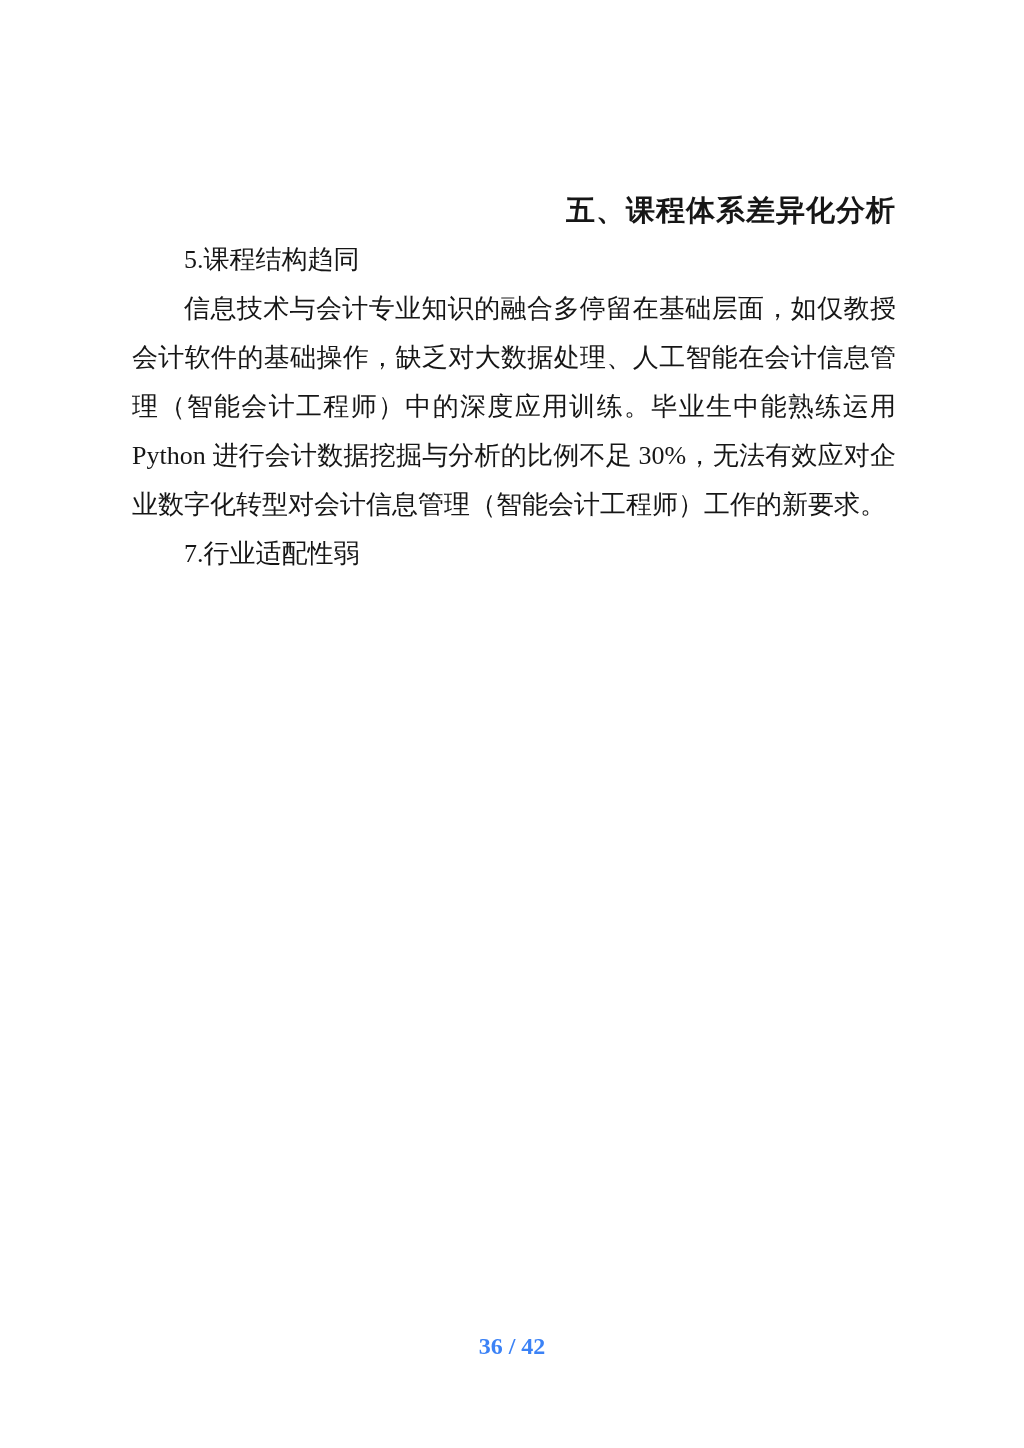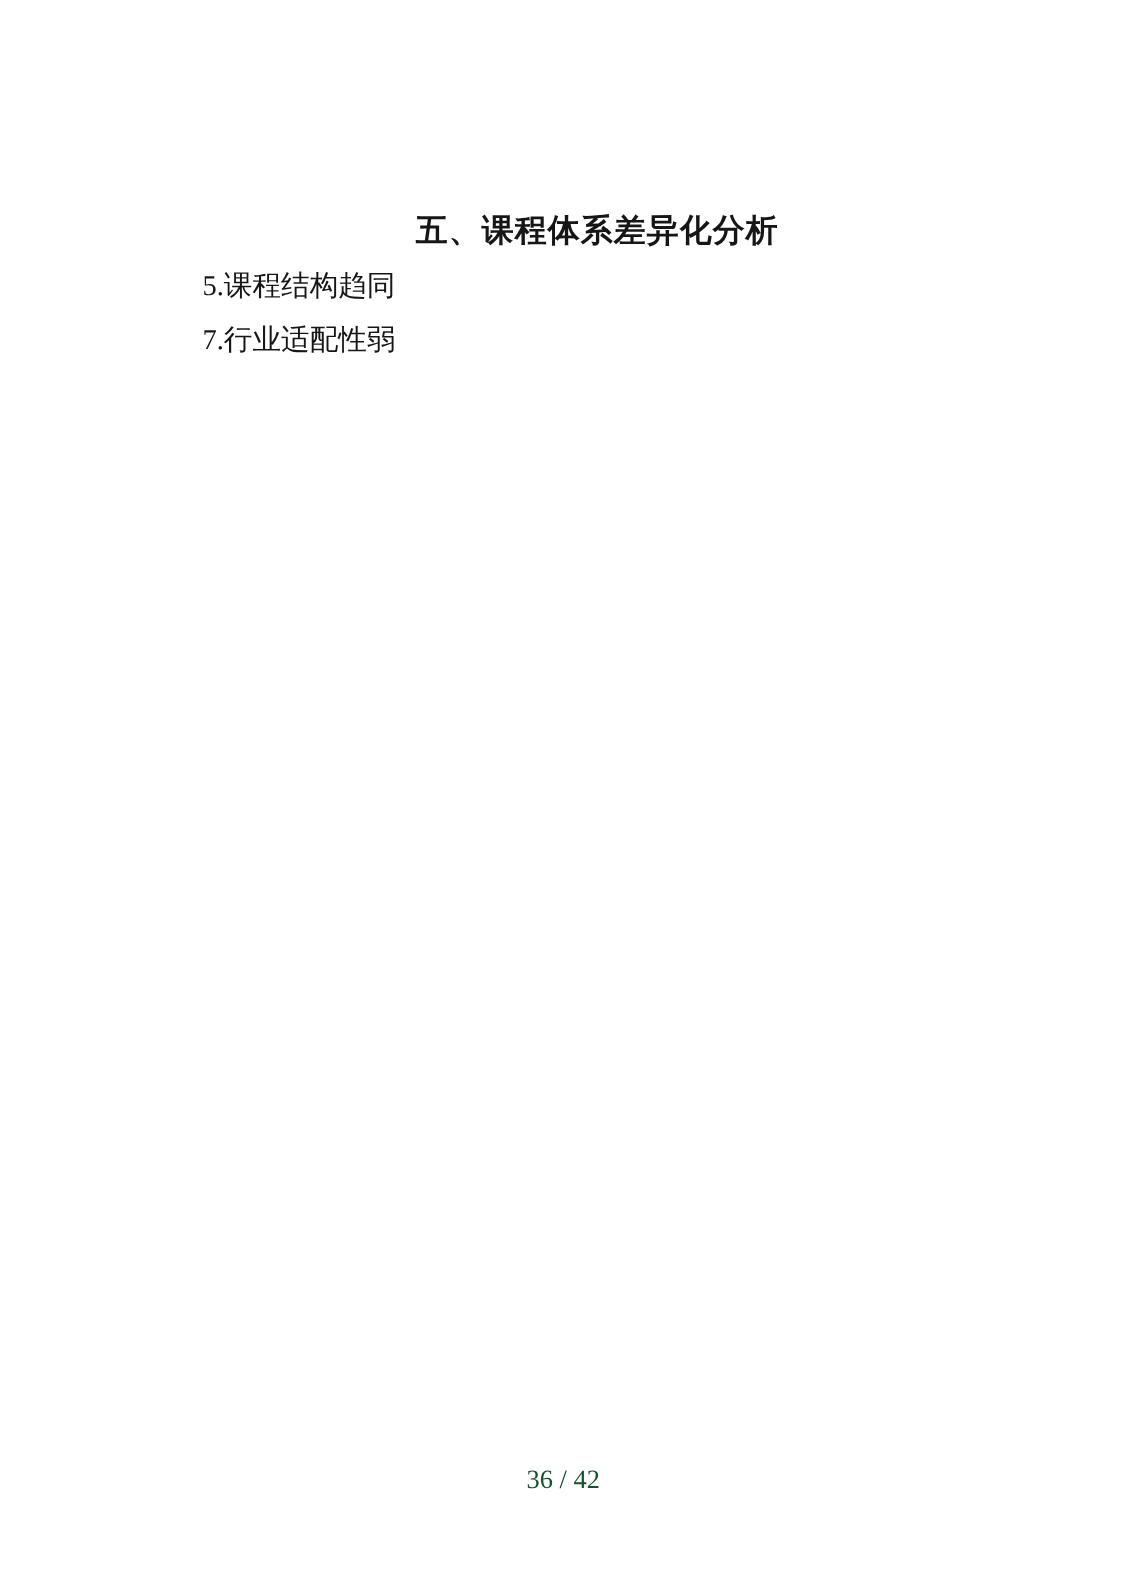--- a/index.html
+++ b/index.html
@@ -25,49 +25,50 @@
     line-height: 49px;
     text-align: justify;
     text-justify: inter-character;
   }
   .content h1 {
     margin: 0;
     font-size: 29px;
     font-weight: bold;
     line-height: 49px;
     text-indent: 2em;
-    text-align: center;
+    text-align: right;
     letter-spacing: 1px;
   }
   .content p {
     margin: 0;
     text-indent: 2em;
   }
   .content p.item-title {
     text-align: left;
   }
   .footer {
     position: absolute;
     left: 0;
     top: 1330px;
     width: 1024px;
     text-align: center;
     font-size: 24px;
-    font-weight: normal;
+    font-weight: bold;
     line-height: 32px;
-    color: #14532d;
+    color: #3b82f6;
   }
 </style>
 </head>
 <body>
 
 <div class="page">
   <div class="content">
     <h1>五、课程体系差异化分析</h1>
 
     <p class="item-title">5.课程结构趋同</p>
 
+    <p>信息技术与会计专业知识的融合多停留在基础层面，如仅教授会计软件的基础操作，缺乏对大数据处理、人工智能在会计信息管理（智能会计工程师）中的深度应用训练。毕业生中能熟练运用 Python 进行会计数据挖掘与分析的比例不足 30%，无法有效应对企业数字化转型对会计信息管理（智能会计工程师）工作的新要求。</p>
 
     <p class="item-title">7.行业适配性弱</p>
   </div>
 
   <div class="footer">36 / 42</div>
 </div>
 
 </body></html>

